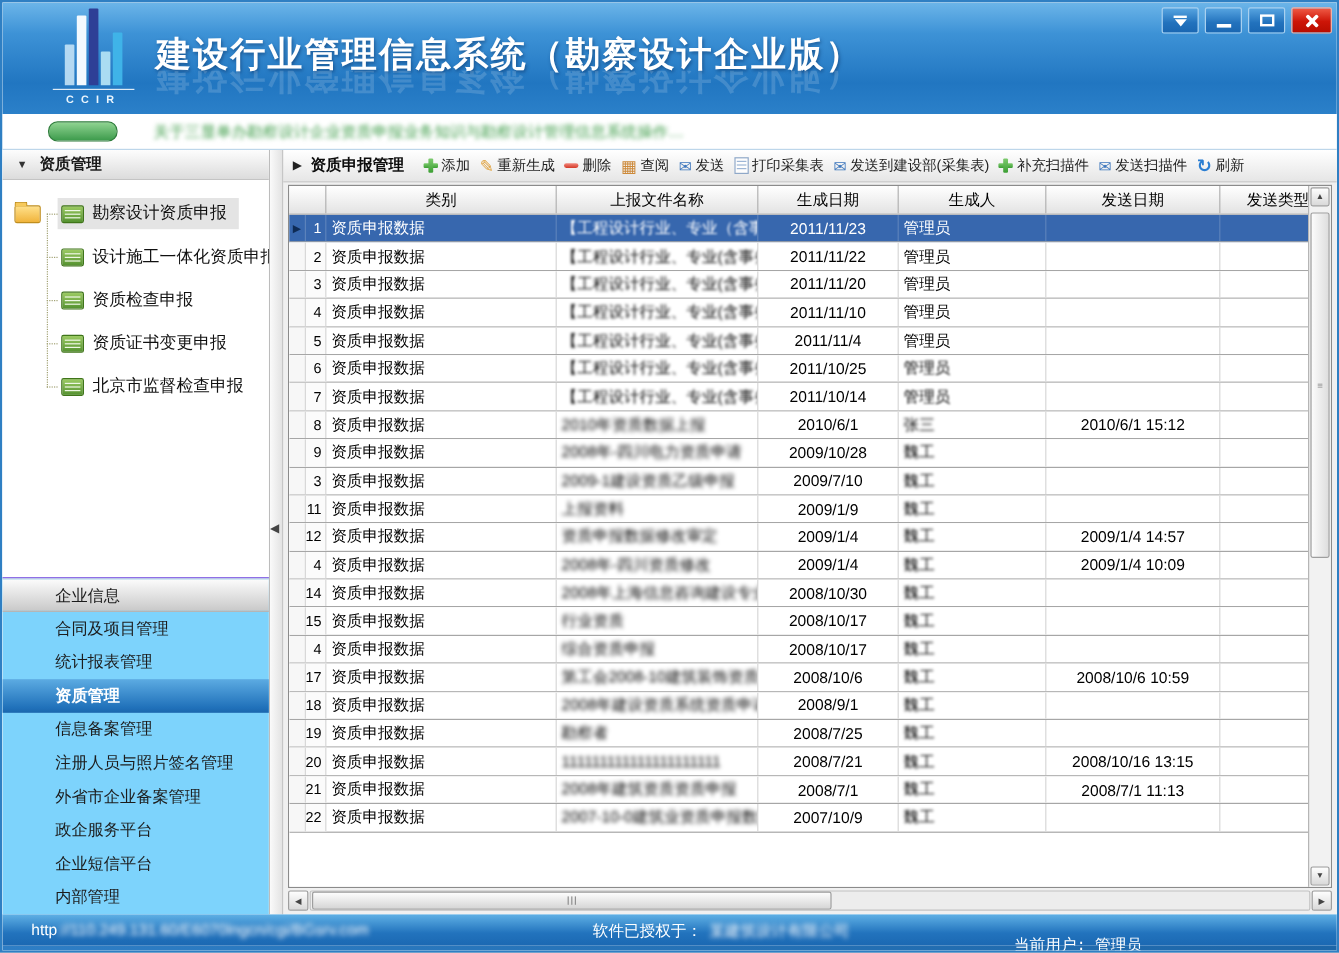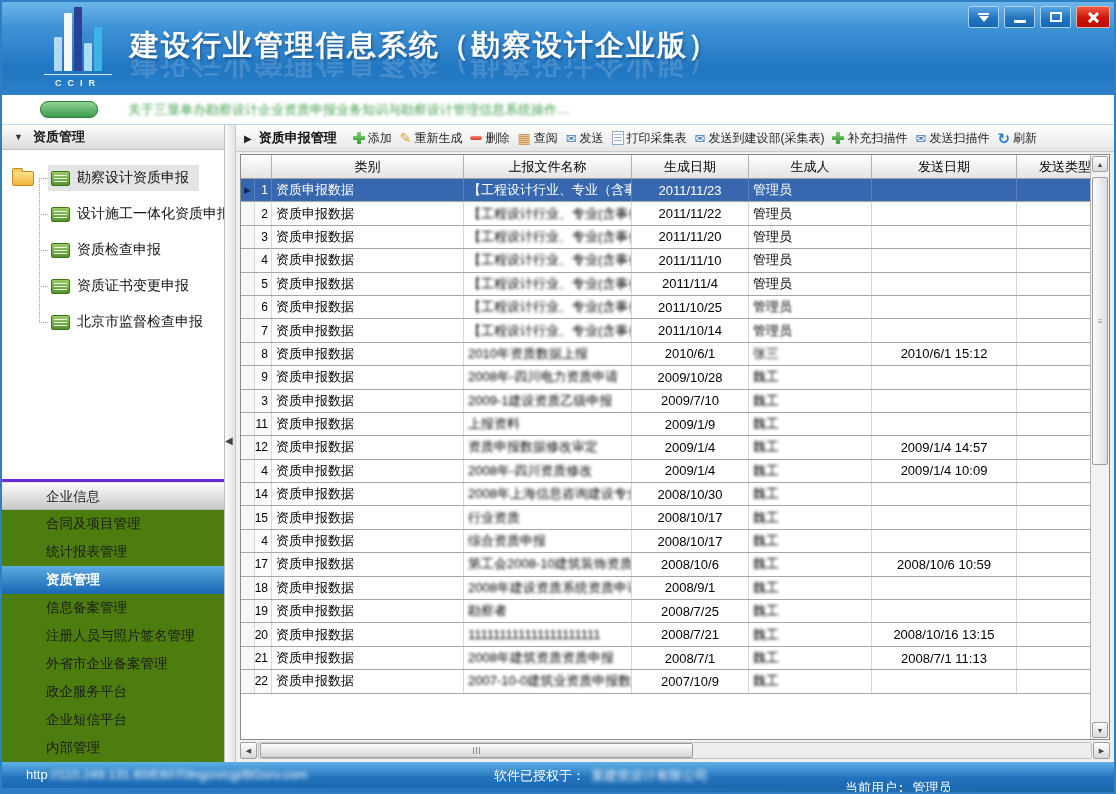--- a/index.html
+++ b/index.html
@@ -58,21 +58,21 @@
   .tree-item{height:36px;display:flex;align-items:center;position:relative;}
   .tree-item::before{content:"";position:absolute;left:-9px;top:50%;width:9px;border-top:1px dotted #a2a274;}
   .tree-item-inner{display:flex;align-items:center;gap:7px;padding:4px 10px 4px 3px;cursor:pointer;}
   .tree-item.sel .tree-item-inner{background:#e4e4e4;}
   .formicon{width:17px;height:13px;flex:none;background:linear-gradient(#9ccb63,#559230);border:1px solid #3f7519;
     border-radius:2px;position:relative;}
   .formicon::before{content:"";position:absolute;left:2px;right:2px;top:3px;height:1px;background:#eef7e4;
     box-shadow:0 3px 0 #eef7e4,0 6px 0 #eef7e4;}
   .tree-label{font-size:14px;color:#101010;white-space:nowrap;}
 
-  .navmenu{flex:none;background:#4d7c0f;border-top:3px solid #6d28d9;}
+  .navmenu{flex:none;background:#7dd3fc;border-top:1px solid #6d28d9;}
   .nav-item{height:28px;line-height:28px;padding-left:44px;font-size:13.5px;color:#1c1c1c;cursor:pointer;white-space:nowrap;}
   .nav-item.header{background:linear-gradient(#fbfbfb,#c9c9c9);border-top:1px solid #e8e8e8;border-bottom:1px solid #b5b5b5;box-sizing:border-box;}
   .nav-item.selected{background:linear-gradient(#5cabe2,#2071ba 85%,#1b66ad);color:#fff;font-weight:bold;}
 
   .splitter{width:10px;flex:none;background:linear-gradient(90deg,#fafafa,#e3e3e3);border-right:1px solid #c6c6c6;position:relative;}
   .splitter .arrow{position:absolute;top:310px;left:0;font-size:10px;color:#444;cursor:pointer;}
 
   
   .main{flex:1;display:flex;flex-direction:column;min-width:0;background:#f0f0f0;}
   .toolbar{height:26px;flex:none;background:linear-gradient(#ffffff,#e6e6e6);border-bottom:1px solid #c9c9c9;

